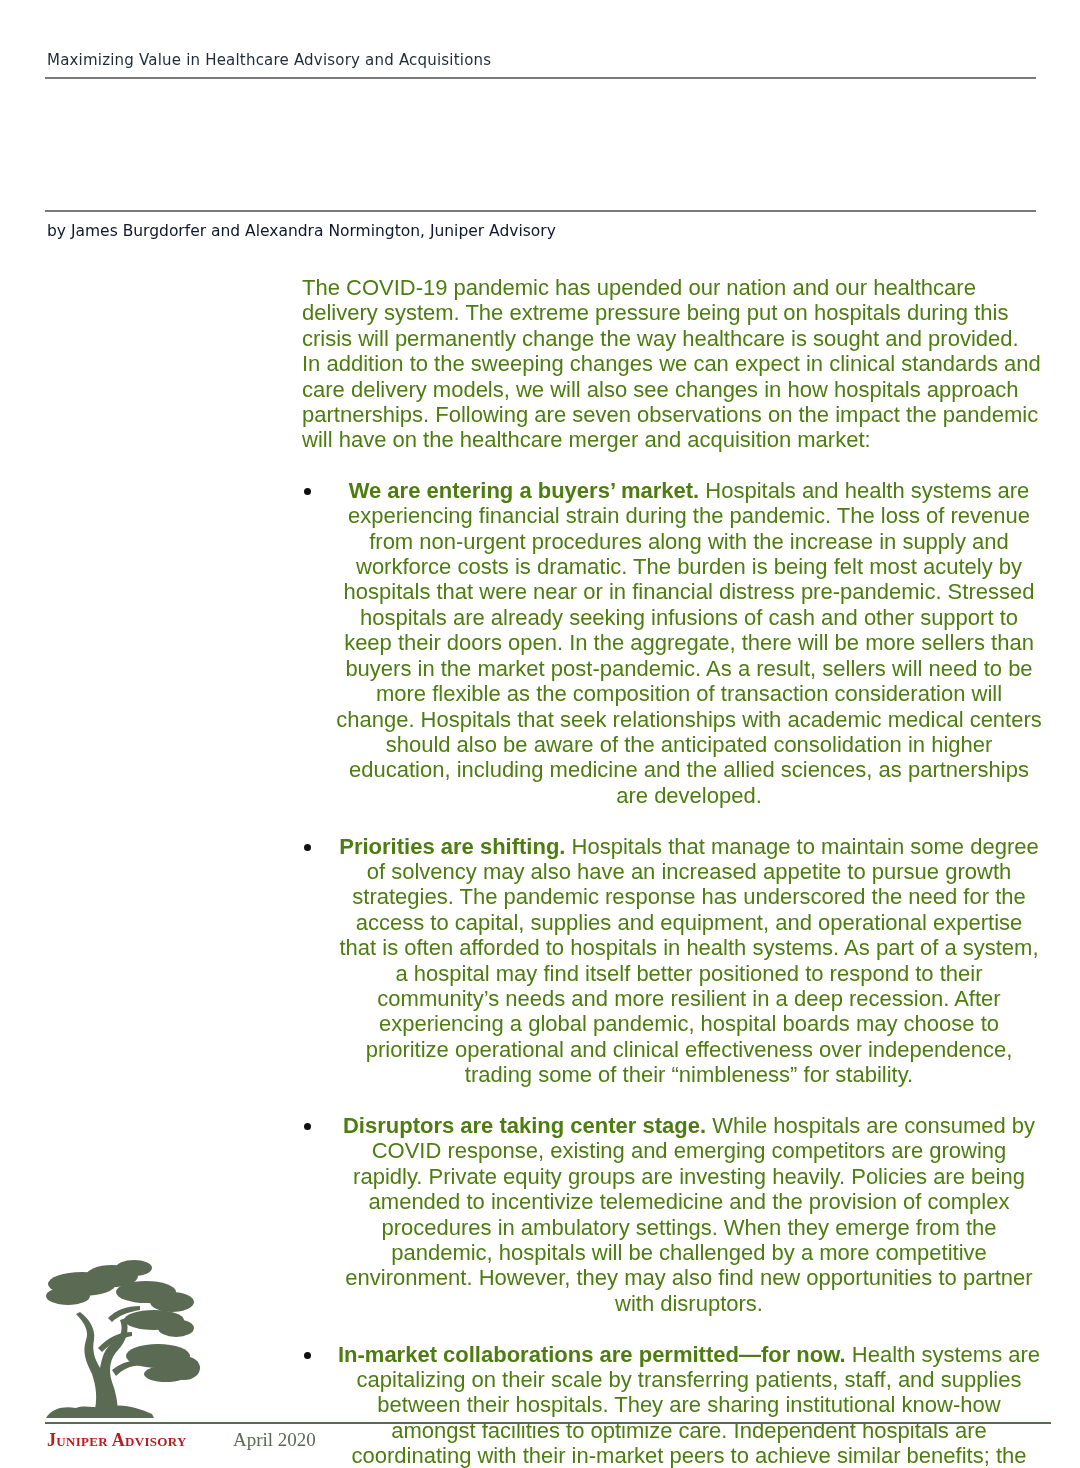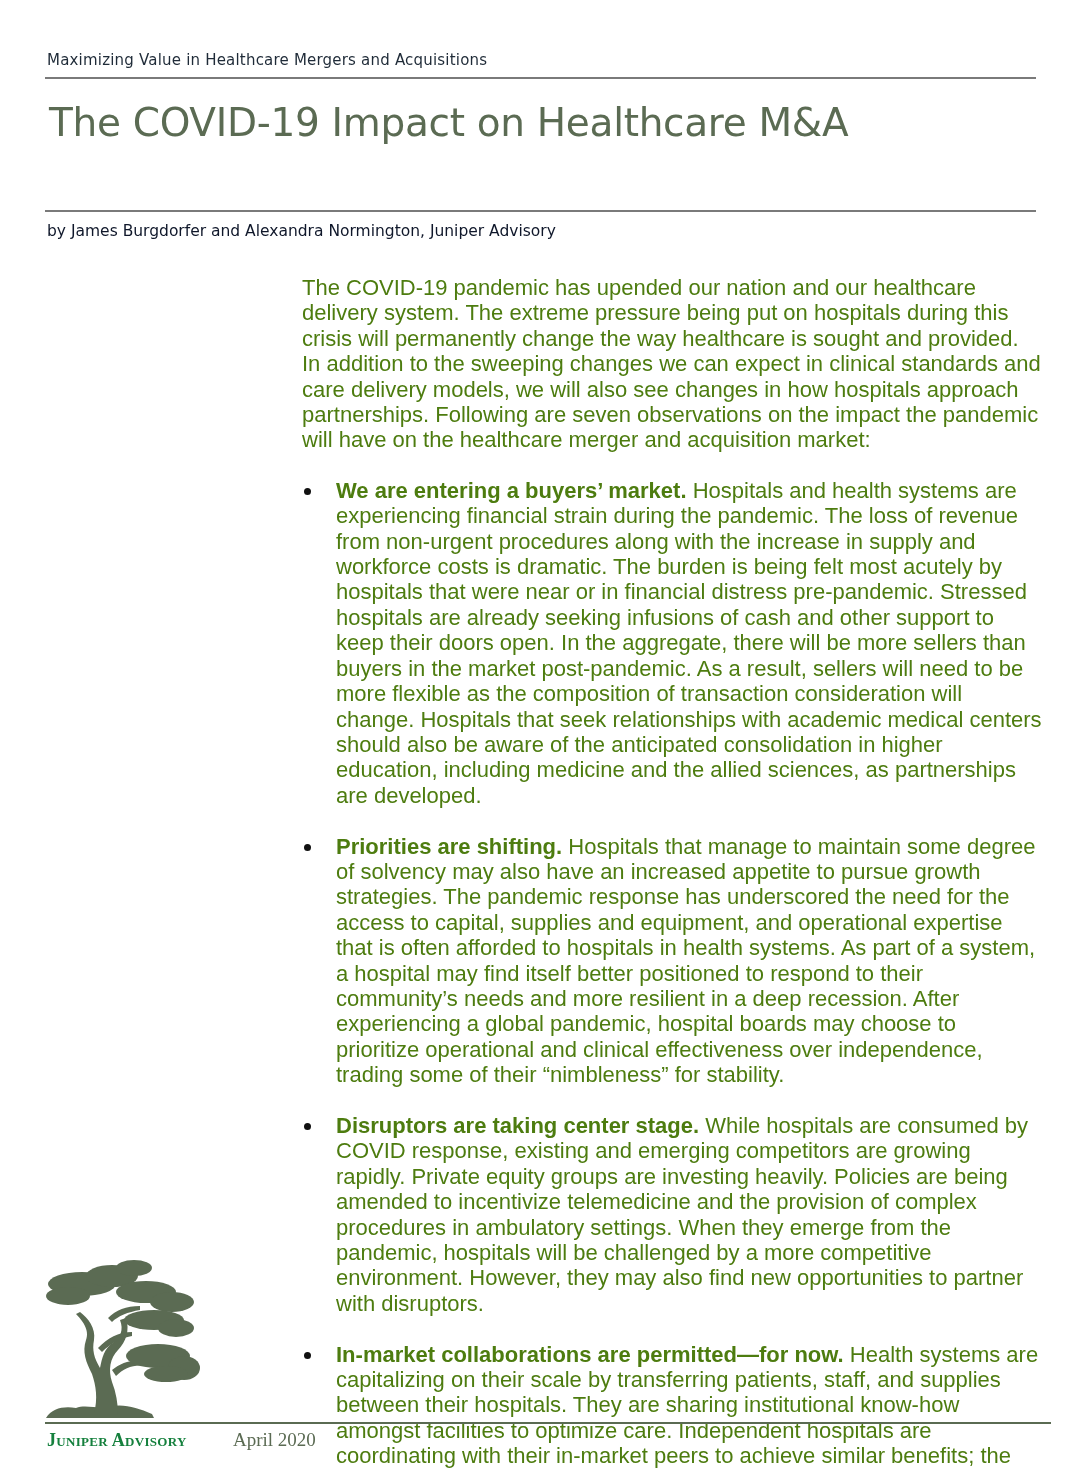--- a/index.html
+++ b/index.html
@@ -25,50 +25,49 @@
     font-family: "DejaVu Sans", sans-serif; font-size: 15.5px; color: #0f172a;
   }
 
   .body {
     position: absolute; left: 302px; top: 275px; width: 740px;
     font-family: Liberation Sans, sans-serif; font-size: 22px; line-height: 25.4px; color: #4d7c0f;
   }
   .intro { margin: 0 0 25px 0; }
   .bullets { list-style: none; margin: 0; padding: 0; }
   .bullet {
-    position: relative; padding-left: 34px; margin: 0 0 25.4px 0;
+    position: relative; padding-left: 34px; margin: 0 0 25.4px 0; text-align: center;
   }
   .bullet-dot {
     position: absolute; left: 2px; top: 10px;
     width: 7px; height: 7px; border-radius: 50%; background: #111;
   }
   .lead { font-weight: bold; }
 
   .logo { position: absolute; left: 42px; top: 1258px; width: 160px; height: 162px; }
 
   .rule-green { position: absolute; left: 45px; top: 1422px; width: 1006px; height: 2px; background: #5a6b52; }
   .footer-brand {
     position: absolute; left: 47px; top: 1430px;
-    font-family: "Liberation Serif", serif; font-size: 18px; color: #15803d;
+    font-family: "Liberation Serif", serif; font-size: 18px; color: #b91c1c;
     font-variant: small-caps; letter-spacing: 0.3px; font-weight: bold;
   }
   .footer-date {
     position: absolute; left: 233px; top: 1429px;
     font-family: "Liberation Serif", serif; font-size: 19px; color: #5b6b53;
   }
 </style>
 </head>
 <body>
 
 <div class="page">
 
-  <div class="running-header">Maximizing Value in Healthcare Mergers and Acquisitions</div>
+  <div class="running-header">Maximizing Value in Healthcare Advisory and Acquisitions</div>
   <div class="rule-gray rule-top"></div>
 
-  <h1 class="title">The COVID-19 Impact on Healthcare M&amp;A</h1>
 
   <div class="rule-gray rule-mid"></div>
   <div class="byline">by James Burgdorfer and Alexandra Normington, Juniper Advisory</div>
 
   <div class="body">
     <p class="intro">The COVID-19 pandemic has upended our nation and our healthcare delivery system. The extreme pressure being put on hospitals during this crisis will permanently change the way healthcare is sought and provided. In addition to the sweeping changes we can expect in clinical standards and care delivery models, we will also see changes in how hospitals approach partnerships. Following are seven observations on the impact the pandemic will have on the healthcare merger and acquisition market:</p>
 
     <ul class="bullets">
       <li class="bullet">
         <span class="bullet-dot"></span>

